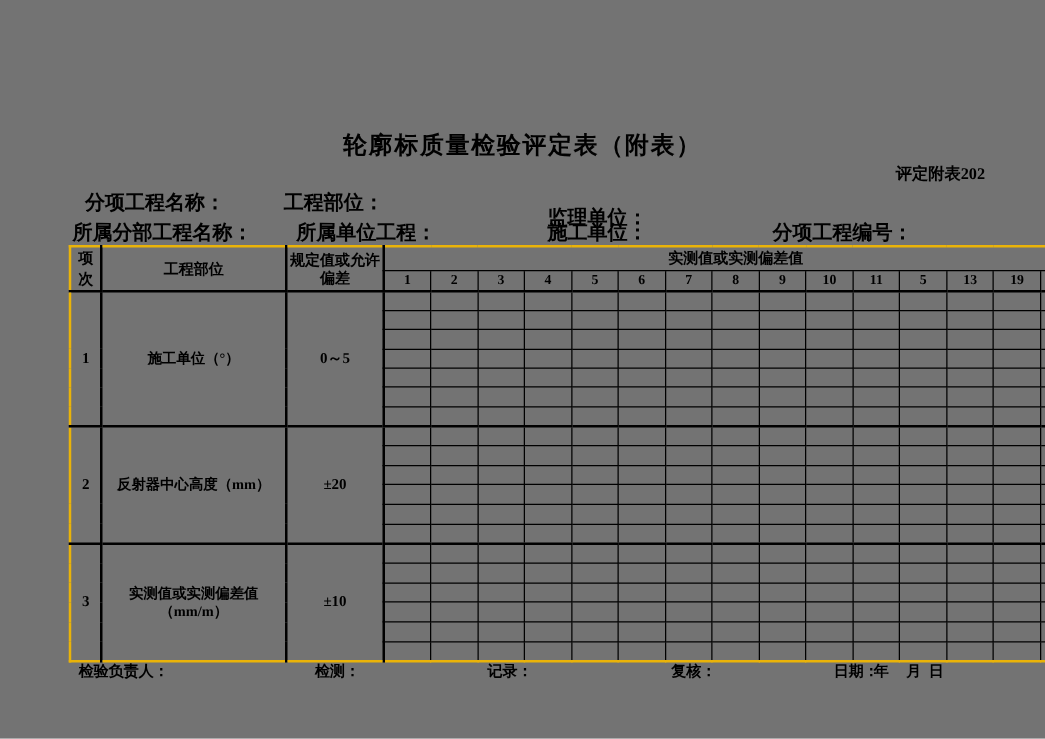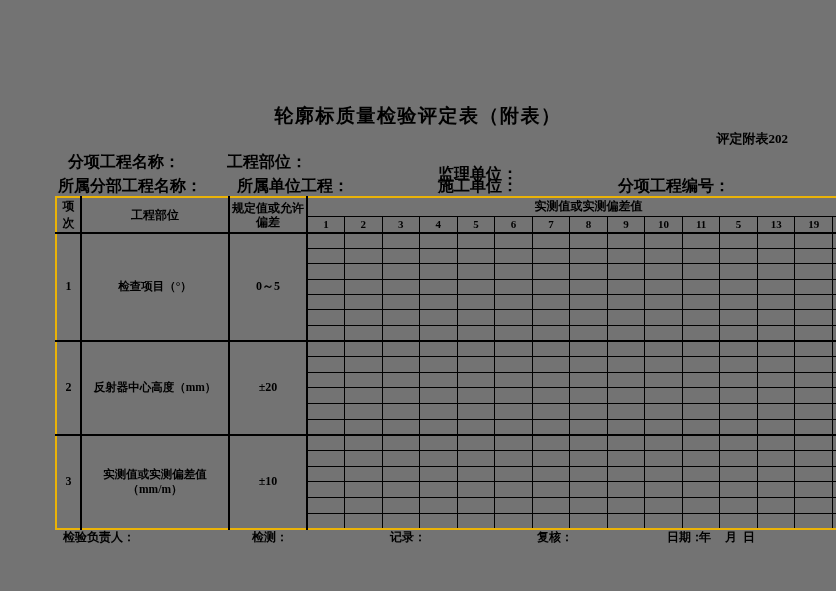--- a/index.html
+++ b/index.html
@@ -102,21 +102,21 @@
             <th>11</th>
             <th>5</th>
             <th>13</th>
             <th>19</th>
             <th>15</th>
           </tr>
       </thead>
       <tbody id="grid-body">
           <tr class="sec0 sec-first">
             <td rowspan="7" class="itemno">1</td>
-            <td rowspan="7" class="insp">检查项目（°）</td>
+            <td rowspan="7" class="insp">施工单位（°）</td>
             <td rowspan="7" class="spec">0～5</td>
             <td></td>
             <td></td>
             <td></td>
             <td></td>
             <td></td>
             <td></td>
             <td></td>
             <td></td>
             <td></td>

